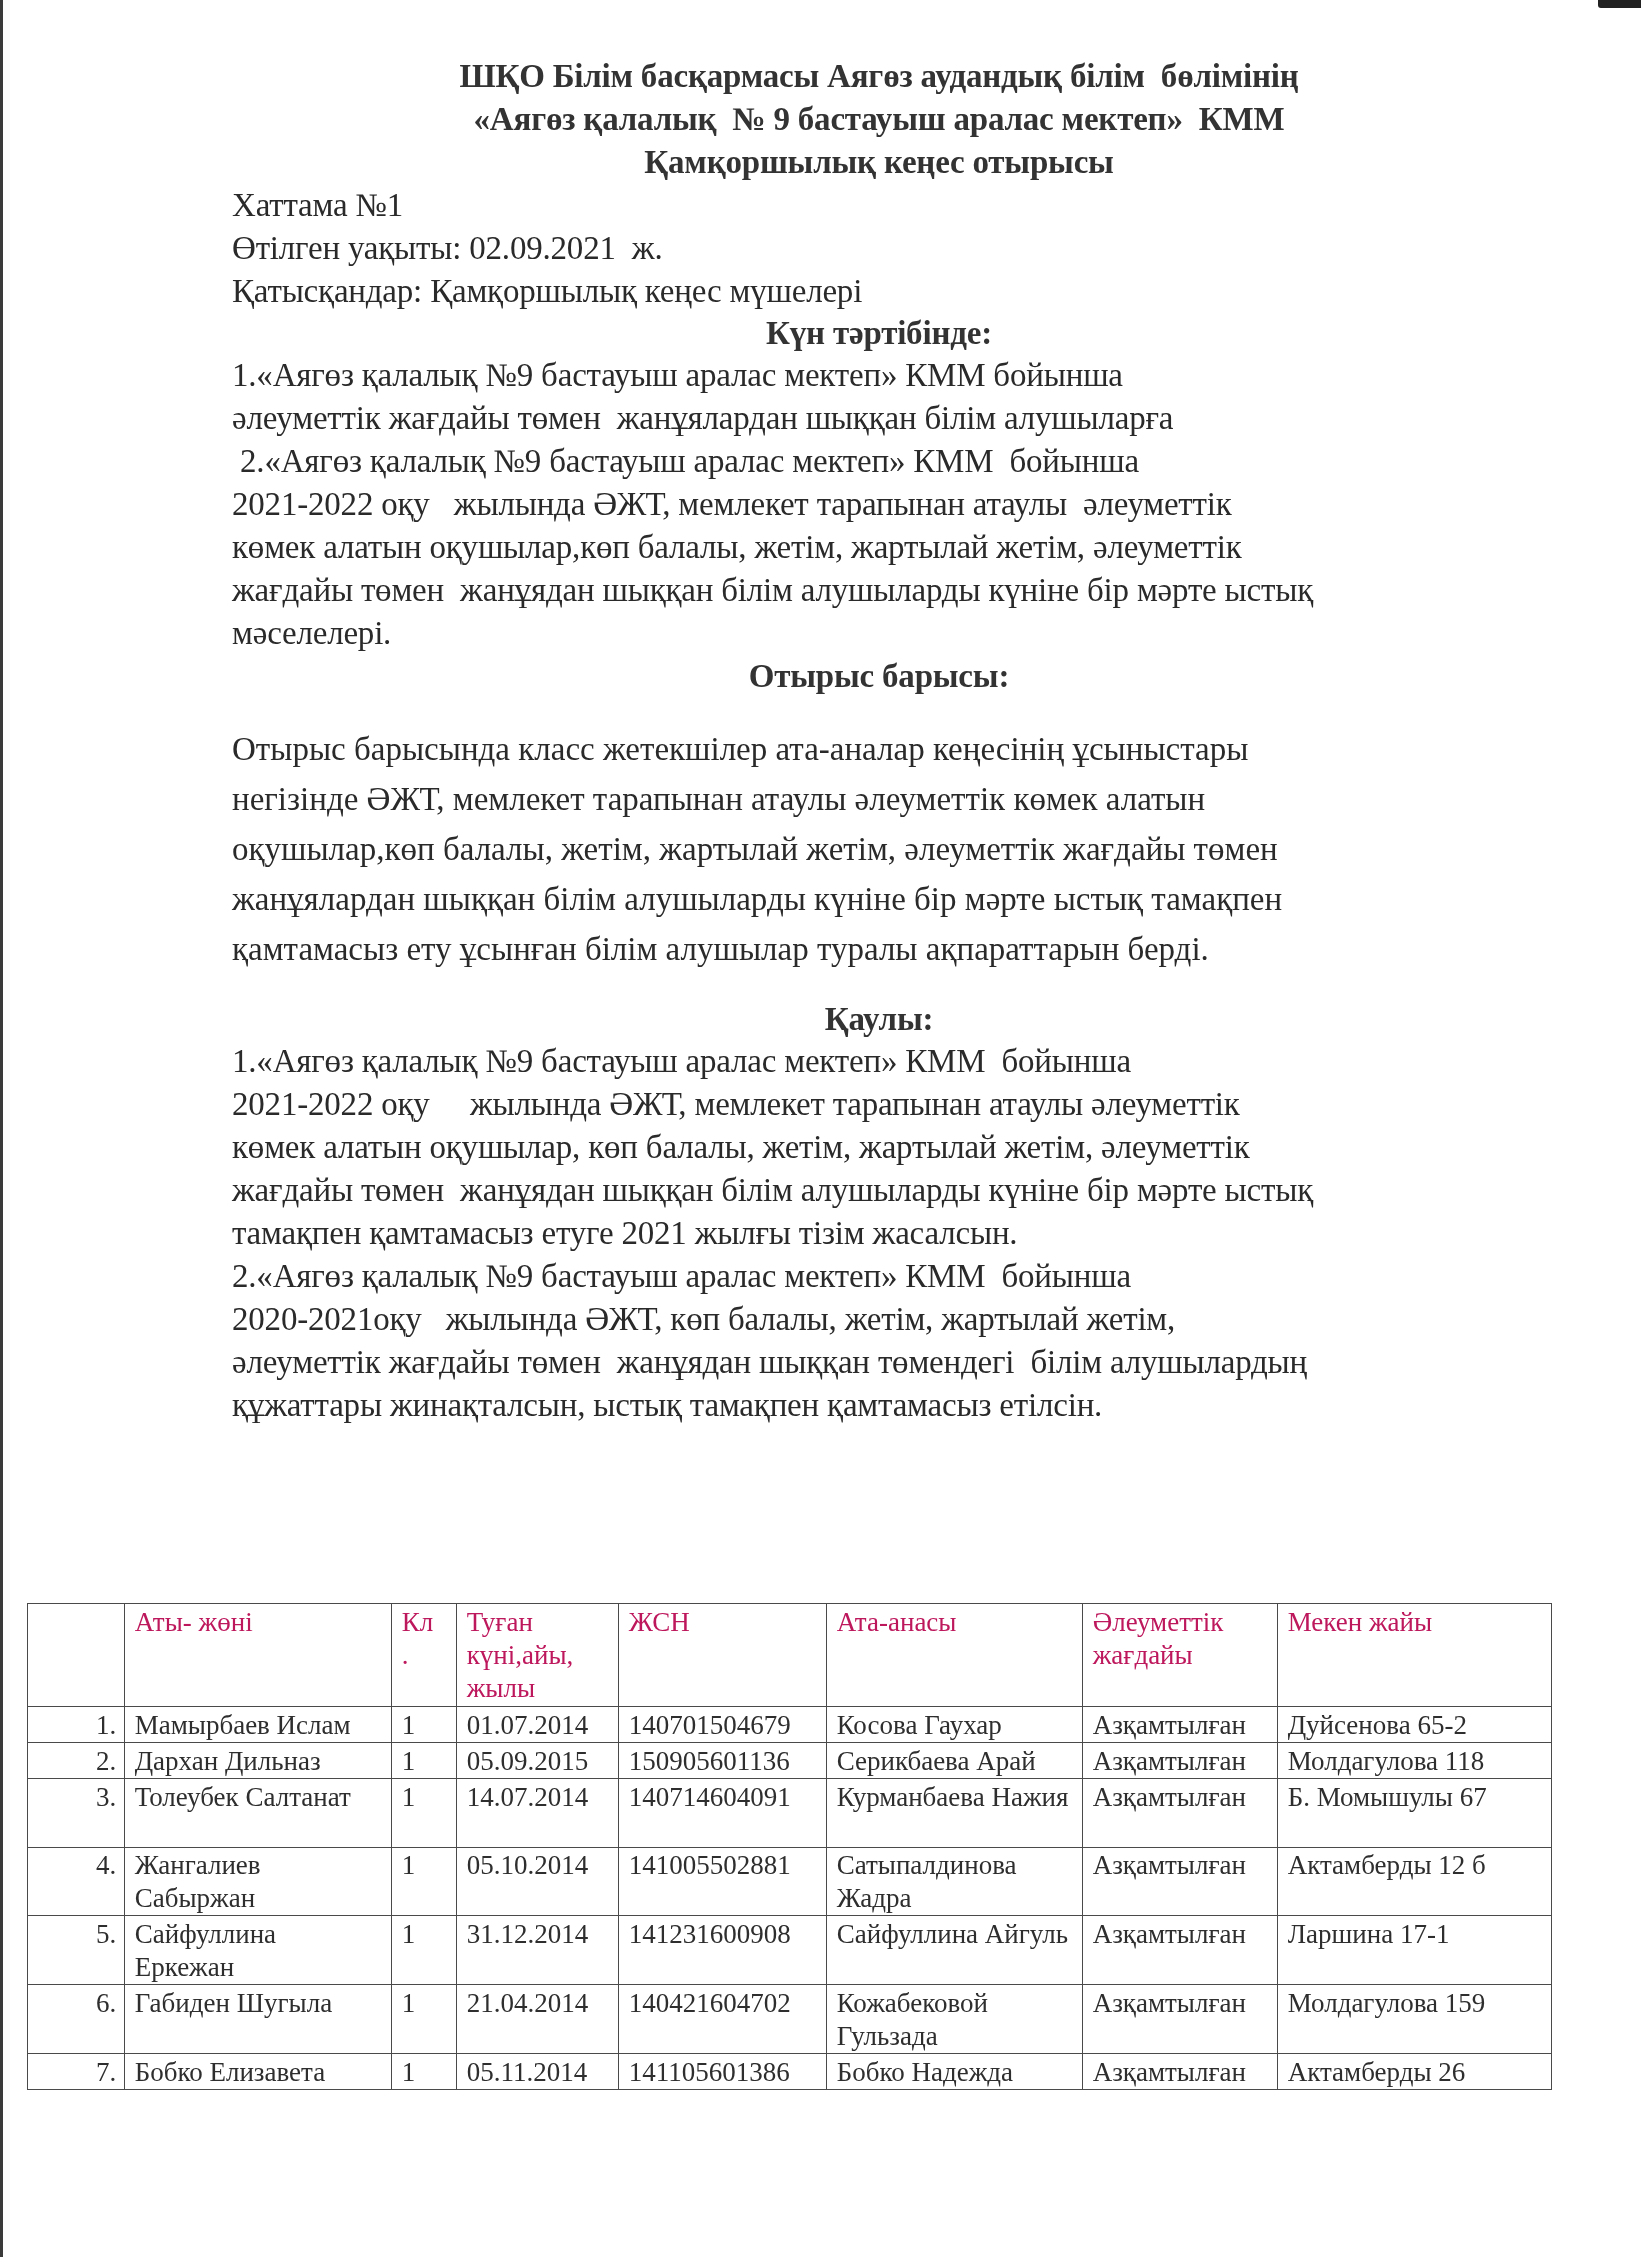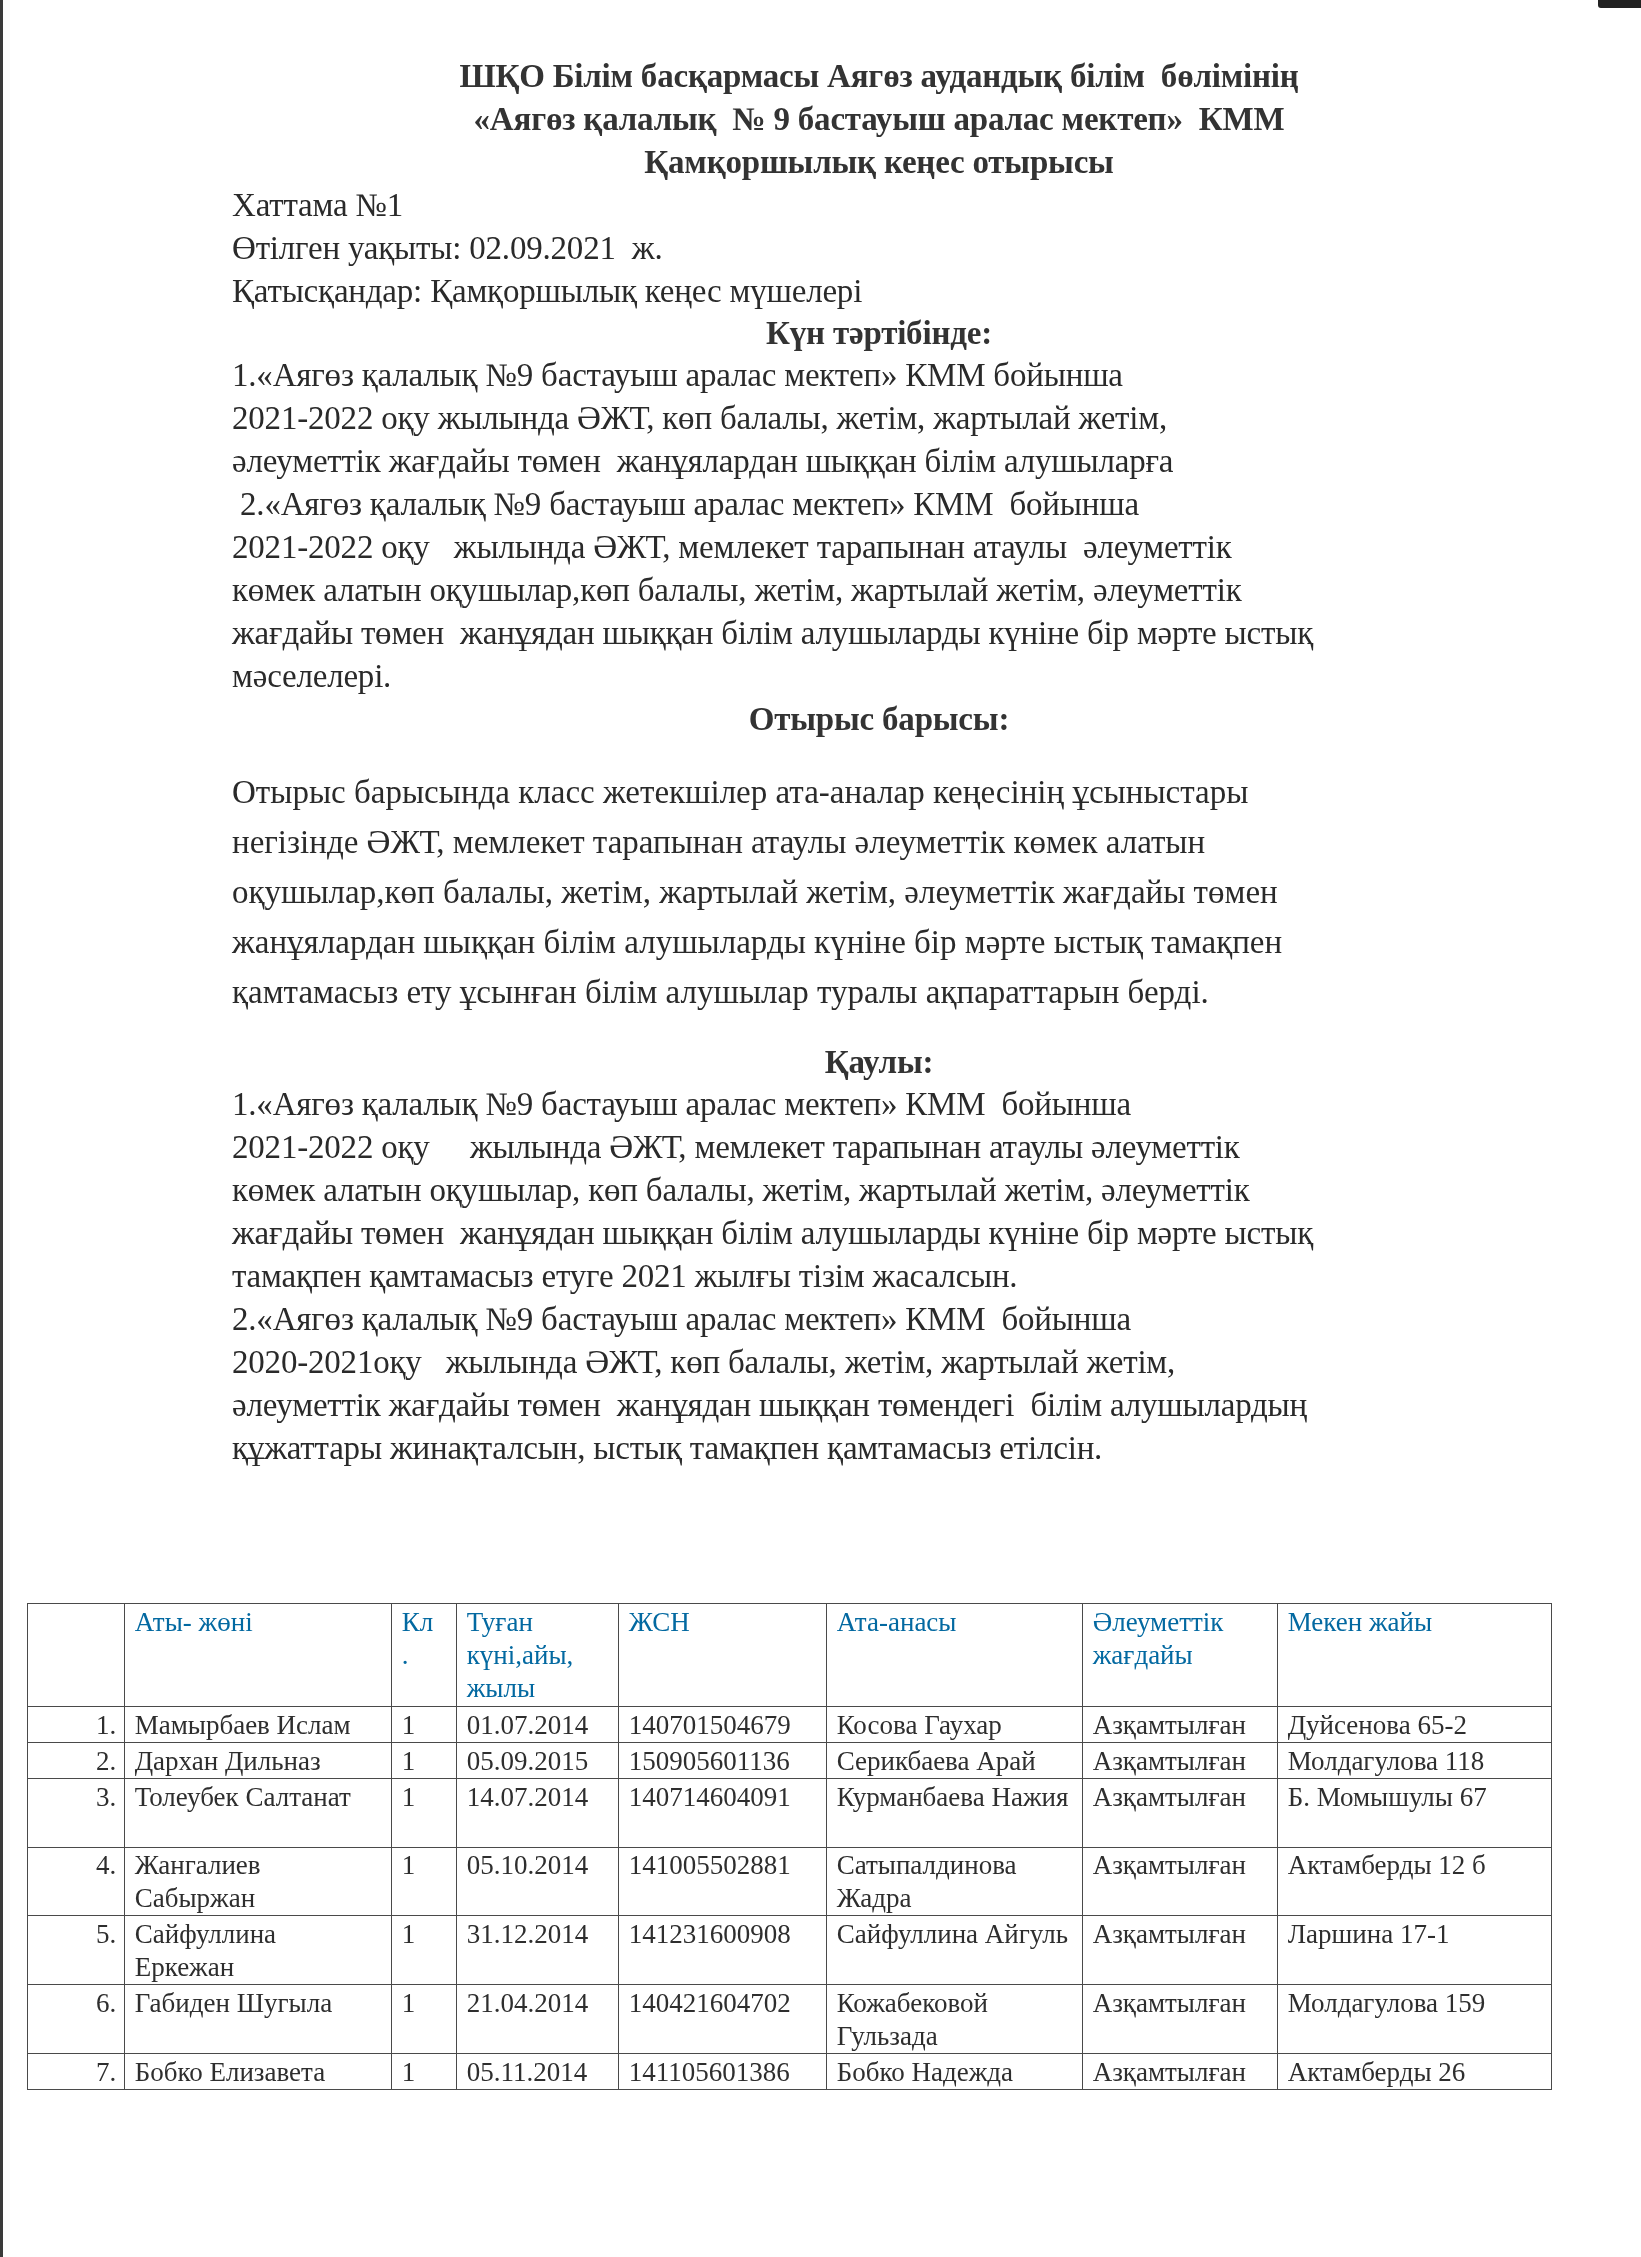--- a/index.html
+++ b/index.html
@@ -17,21 +17,21 @@
 
   table.students {
     position: absolute; left: 27px; top: 1603px; width: 1524px;
     border-collapse: collapse; table-layout: fixed;
     font-family: "Liberation Serif", "DejaVu Serif", serif; font-size: 27px; color: #2e2e2e;
   }
   table.students th, table.students td {
     border: 1.9px solid #4a4a4a; vertical-align: top; padding: 1.9px 9.7px 0 9.7px;
     line-height: 33px; text-align: left; font-weight: normal;
   }
-  table.students th { color: #0369a1; height: 100px; }
+  table.students th { color: #be185d; height: 100px; }
   table.students td.num { text-align: right; padding-right: 7.7px; }
   table.students td { height: 33px; }
   table.students tr.tall td { height: 66px; }
 </style>
 </head>
 <body>
 
 <div class="page-edge"></div>
 <div class="corner-mark"></div>
 
@@ -39,21 +39,20 @@
   <div style="height:1.9px"></div>
   <div class="line bold" style="line-height:43px">ШҚО Білім басқармасы Аягөз аудандық білім  бөлімінің</div>
   <div class="line bold" style="line-height:43px">«Аягөз қалалық  № 9 бастауыш аралас мектеп»  КММ</div>
   <div class="line bold" style="line-height:43px">Қамқоршылық кеңес отырысы</div>
   <div class="line" style="line-height:43px">Хаттама №1</div>
   <div class="line" style="line-height:43px">Өтілген уақыты: 02.09.2021  ж.</div>
   <div class="line" style="line-height:43px">Қатысқандар: Қамқоршылық кеңес мүшелері</div>
   <div class="line bold" style="line-height:41px">Күн тәртібінде:</div>
   <div>
     <div class="line" style="line-height:43px">1.«Аягөз қалалық №9 бастауыш аралас мектеп» КММ бойынша</div>
-    <div class="line" style="line-height:43px">2021-2022 оқу жылында ӘЖТ, көп балалы, жетім, жартылай жетім,</div>
     <div class="line" style="line-height:43px">әлеуметтік жағдайы төмен  жанұялардан шыққан білім алушыларға</div>
     <div class="line" style="line-height:43px"> 2.«Аягөз қалалық №9 бастауыш аралас мектеп» КММ  бойынша</div>
     <div class="line" style="line-height:43px">2021-2022 оқу   жылында ӘЖТ, мемлекет тарапынан атаулы  әлеуметтік</div>
     <div class="line" style="line-height:43px">көмек алатын оқушылар,көп балалы, жетім, жартылай жетім, әлеуметтік</div>
     <div class="line" style="line-height:43px">жағдайы төмен  жанұядан шыққан білім алушыларды күніне бір мәрте ыстық</div>
     <div class="line" style="line-height:43px">мәселелері.</div>
   </div>
   <div class="line bold" style="line-height:42px">Отырыс барысы:</div>
   <div style="height:27px"></div>
   <div>

